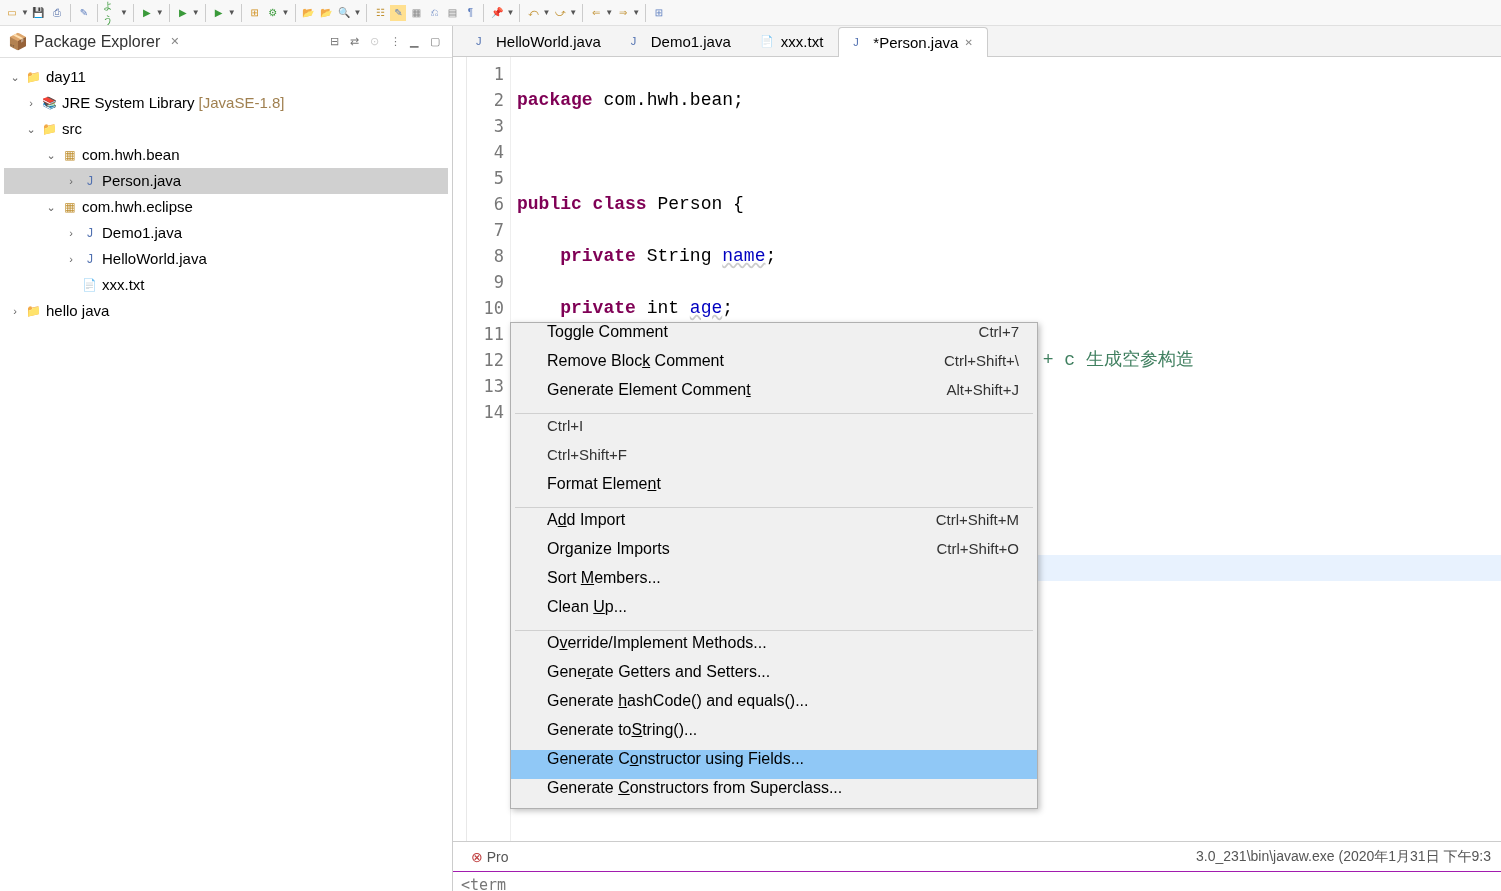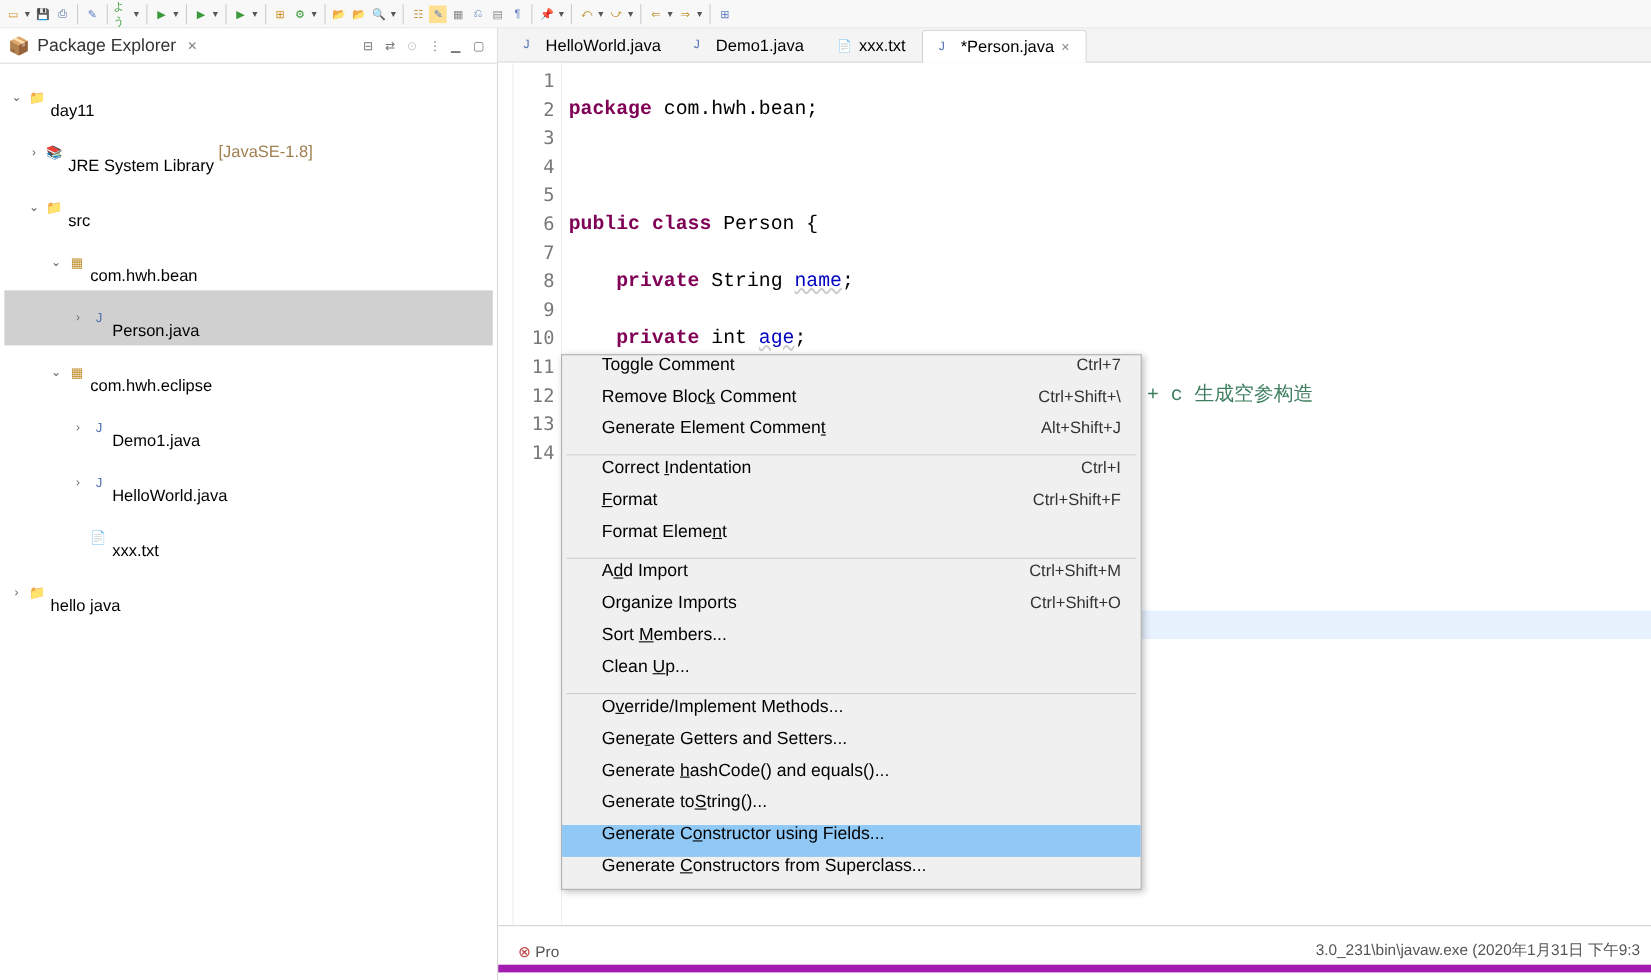--- a/index.html
+++ b/index.html
@@ -20,21 +20,21 @@
   .view-title { font-size: 16px; color: #333; display: flex; align-items: center; gap: 6px; }
   .view-close { font-size: 11px; color: #888; margin-left: 4px; cursor: pointer; }
   .view-tools { margin-left: auto; display: flex; gap: 6px; align-items: center; }
   .view-tool { width: 14px; height: 14px; font-size: 11px; color: #777; cursor: pointer; }
   
   .tree { padding: 6px 4px; font-size: 15px; line-height: 26px; }
   .tree-row { display: flex; align-items: center; gap: 4px; cursor: pointer; padding: 0 4px; white-space: nowrap; }
   .tree-row.selected { background: #d0d0d0; }
   .tree-toggle { width: 14px; text-align: center; color: #666; font-size: 11px; }
   .tree-icon { width: 16px; height: 16px; display: inline-flex; align-items: center; justify-content: center; font-size: 12px; }
-  .tree-label { color: #000; margin-top: 24px; }
+  .tree-label { color: #000; }
   .tree-label-gray { color: #a08050; }
   .indent-1 { padding-left: 20px; }
   .indent-2 { padding-left: 40px; }
   .indent-3 { padding-left: 60px; }
   
   
   .editor-area { flex: 1; display: flex; flex-direction: column; }
   .tab-bar { height: 34px; display: flex; align-items: flex-end; background: #f4f4f4; border-bottom: 1px solid #ccc; padding-left: 8px; }
   .tab { height: 30px; padding: 0 14px; display: flex; align-items: center; gap: 6px; border: 1px solid transparent; border-bottom: none; cursor: pointer; font-size: 15px; }
   .tab.active { background: #fff; border-color: #ccc; border-top-left-radius: 4px; border-top-right-radius: 4px; position: relative; top: 1px; }
@@ -47,21 +47,21 @@
   .code { flex: 1; font-family: Consolas, "Courier New", monospace; font-size: 18px; line-height: 26px; padding-top: 4px; white-space: pre; }
   .code-line { padding-left: 6px; }
   .code-line.highlight { background: #e8f2fe; }
   .kw { color: #7f0055; font-weight: bold; }
   .fld-u { color: #0000c0; text-decoration: underline wavy #ccc; }
   .cm { color: #3f7f5f; }
   .pln { color: #000; }
   
   
   .bottom-panel { height: 210px; border-top: 1px solid #ccc; background: #fff; }
-  .bp-tabs { height: 30px; display: flex; align-items: flex-end; padding-left: 8px; border-bottom: 7px solid #a21caf; margin-top: 12px; }
+  .bp-tabs { height: 30px; display: flex; align-items: center; padding-left: 8px; border-bottom: 1px solid #a21caf; }
   .bp-tab { padding: 4px 10px; font-size: 14px; color: #555; cursor: pointer; }
   .bp-content { padding: 4px 8px; font-family: Consolas, monospace; font-size: 16px; }
   .bp-term { color: #777; font-size: 15px; }
   
   
   .context-menu { position: absolute; left: 510px; top: 322px; width: 528px; background: #f0f0f0; border: 1px solid #b0b0b0; box-shadow: 2px 2px 6px rgba(0,0,0,0.25); font-size: 16px; z-index: 1000; }
   .cm-row { display: flex; align-items: flex-start; height: 29px; padding: 0 18px 0 36px; cursor: pointer; }
   .cm-row.hl { background: #90c8f6; }
   .cm-label { flex: 1; }
   .cm-label u { text-decoration: underline; }
@@ -286,25 +286,23 @@
     <div class="cm-row">
       <span class="cm-label">Remove Bloc<u>k</u> Comment</span>
       <span class="cm-shortcut">Ctrl+Shift+\</span>
     </div>
     <div class="cm-row">
       <span class="cm-label">Generate Element Commen<u>t</u></span>
       <span class="cm-shortcut">Alt+Shift+J</span>
     </div>
     <div class="cm-sep"></div>
     <div class="cm-row">
-      <span class="cm-label">Correct <u>I</u>ndentation</span>
       <span class="cm-shortcut">Ctrl+I</span>
     </div>
     <div class="cm-row">
-      <span class="cm-label"><u>F</u>ormat</span>
       <span class="cm-shortcut">Ctrl+Shift+F</span>
     </div>
     <div class="cm-row">
       <span class="cm-label">Format Eleme<u>n</u>t</span>
       <span class="cm-shortcut"></span>
     </div>
     <div class="cm-sep"></div>
     <div class="cm-row">
       <span class="cm-label">A<u>d</u>d Import</span>
       <span class="cm-shortcut">Ctrl+Shift+M</span>

